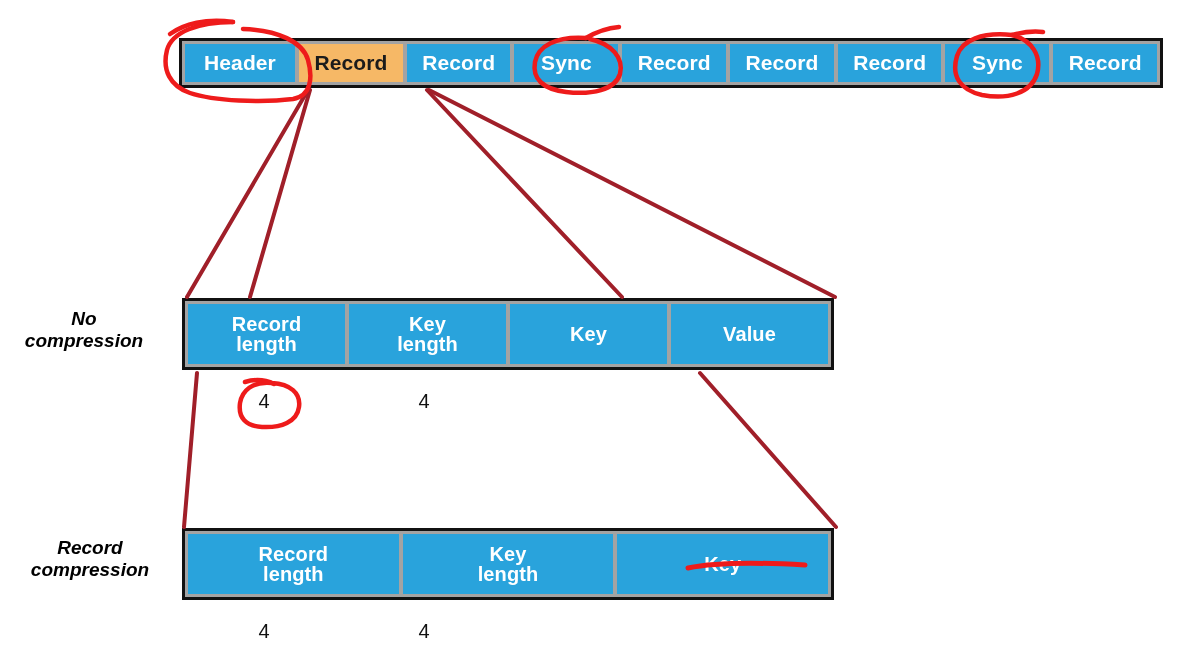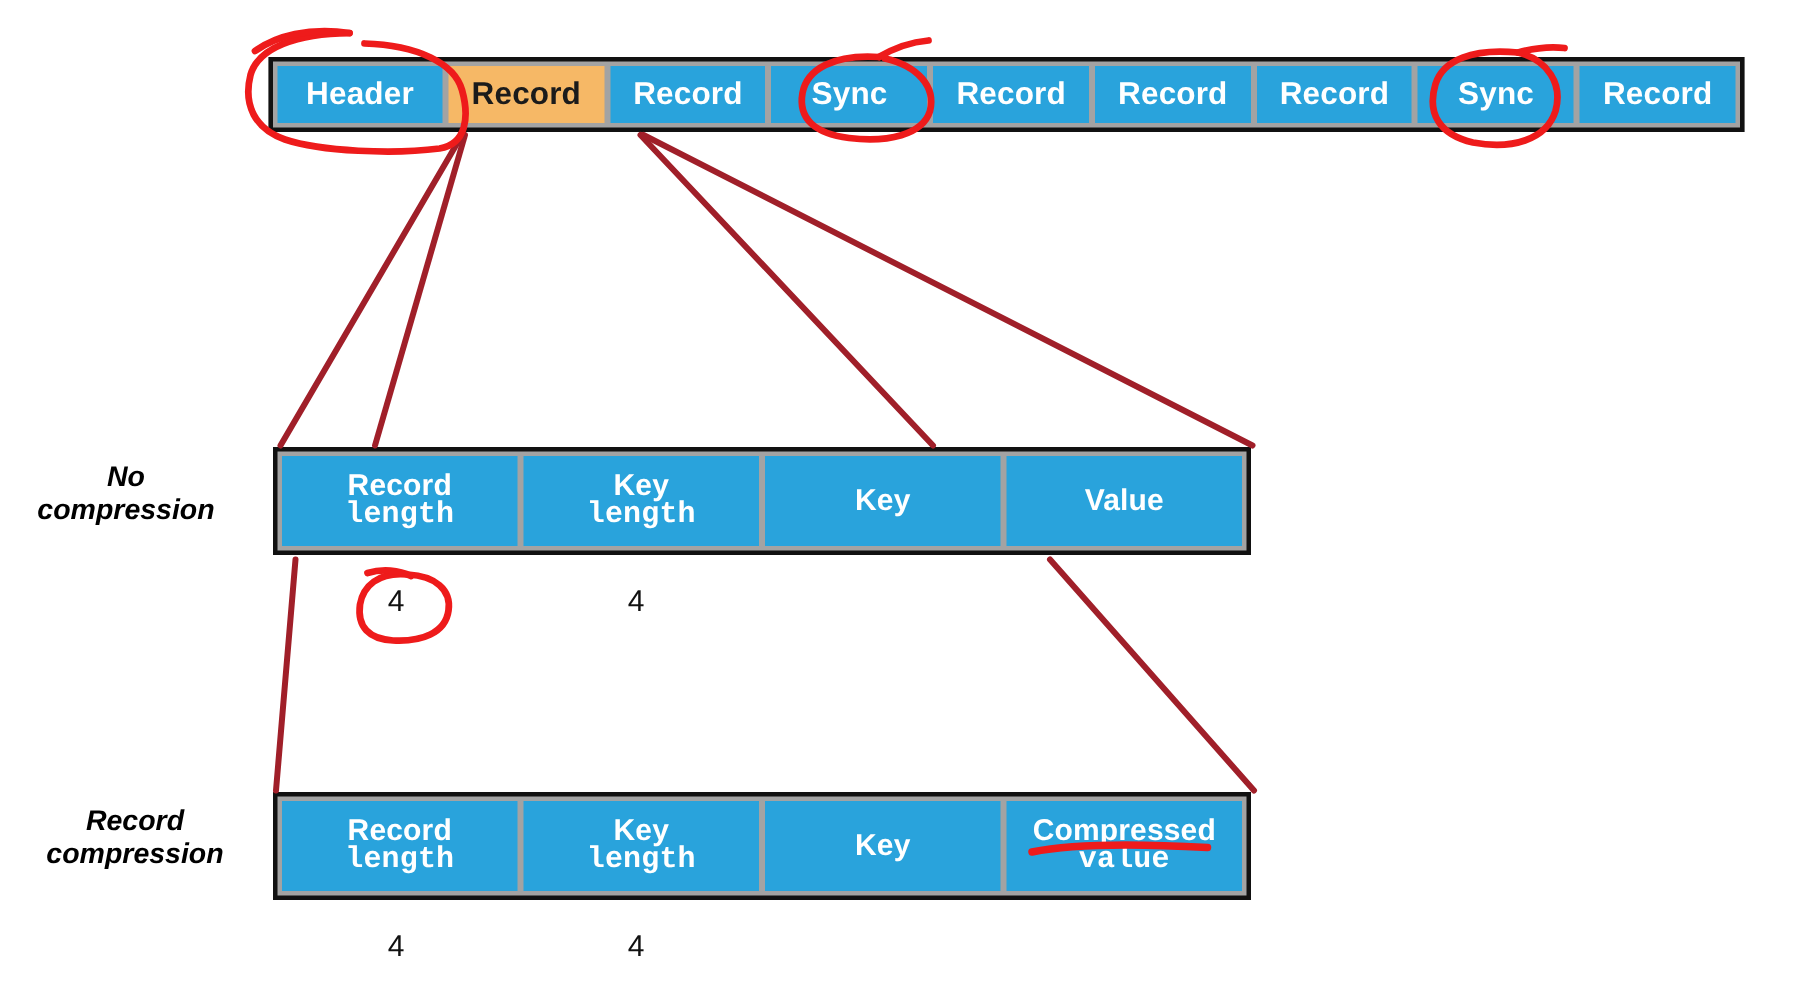--- a/index.html
+++ b/index.html
@@ -67,21 +67,20 @@
     width: 652px;
     height: 72px;
     padding: 3px;
   }
   .detail-bar .cell {
     font-size: 20px;
     flex: 1 1 0;
   }
   .detail-bar .cell .t2 {
     display: block;
-    font-family: Liberation Mono, monospace;
   }
   #row-nocomp { top: 298px; }
   #row-reccomp { top: 528px; }
 
   
   .row-label {
     position: absolute;
     width: 160px;
     text-align: center;
     font-style: italic;
@@ -198,26 +197,20 @@
     </div>
     <div class="cell">
       <div>
         <span class="t1">Key</span>
         <span class="t2">length</span>
       </div>
     </div>
     <div class="cell">
       <div><span class="t1">Key</span></div>
     </div>
-    <div class="cell">
-      <div>
-        <span class="t1">Compressed</span>
-        <span class="t2">value</span>
-      </div>
-    </div>
   </div>
 
   <div class="size-tick" style="left:244px; top:620px;">4</div>
   <div class="size-tick" style="left:404px; top:620px;">4</div>
 
   <svg id="leaders" viewBox="0 0 1204 657">
     <g stroke="#a01f29" stroke-width="4" stroke-linecap="round" fill="none">
 
       <line x1="308" y1="90" x2="187" y2="297"></line>
       <line x1="310" y1="90" x2="250" y2="297"></line>

